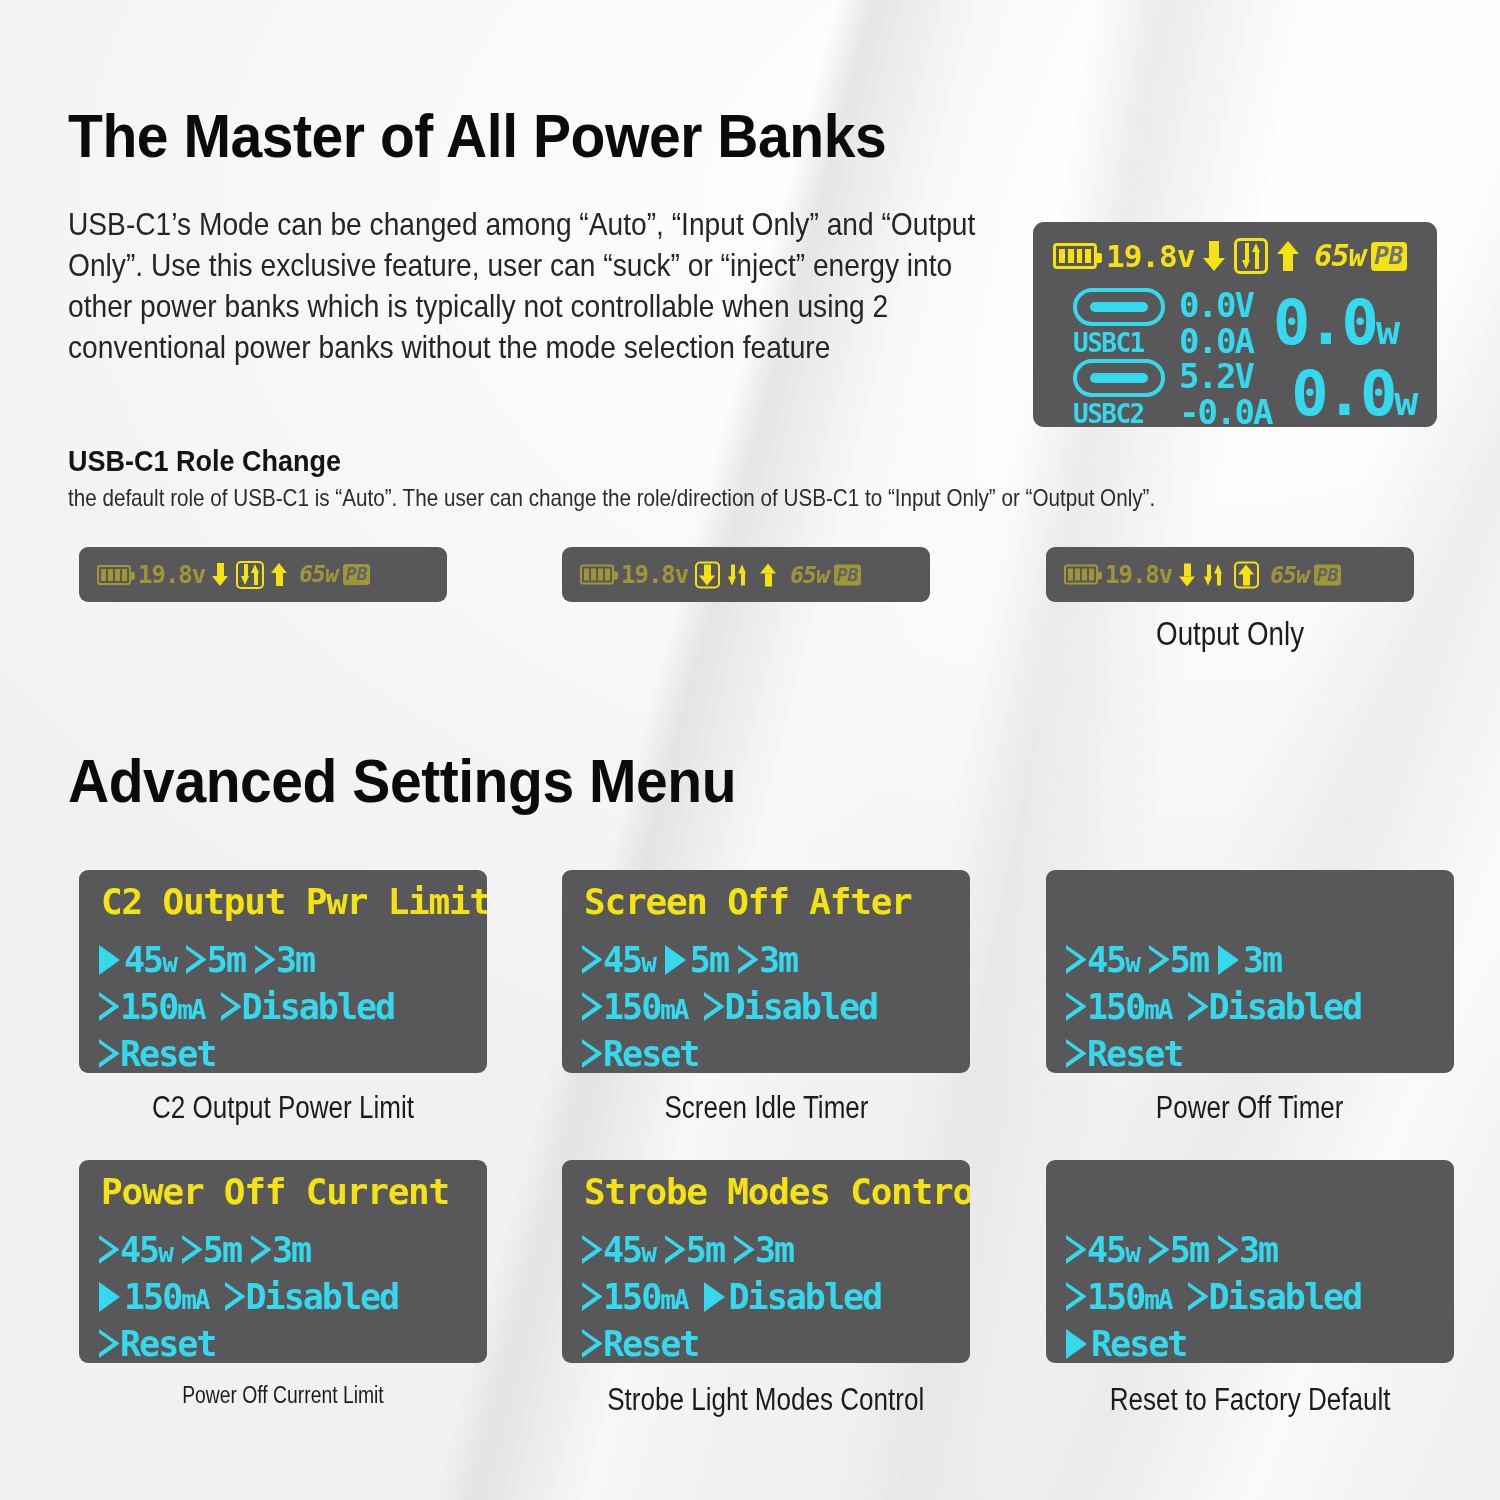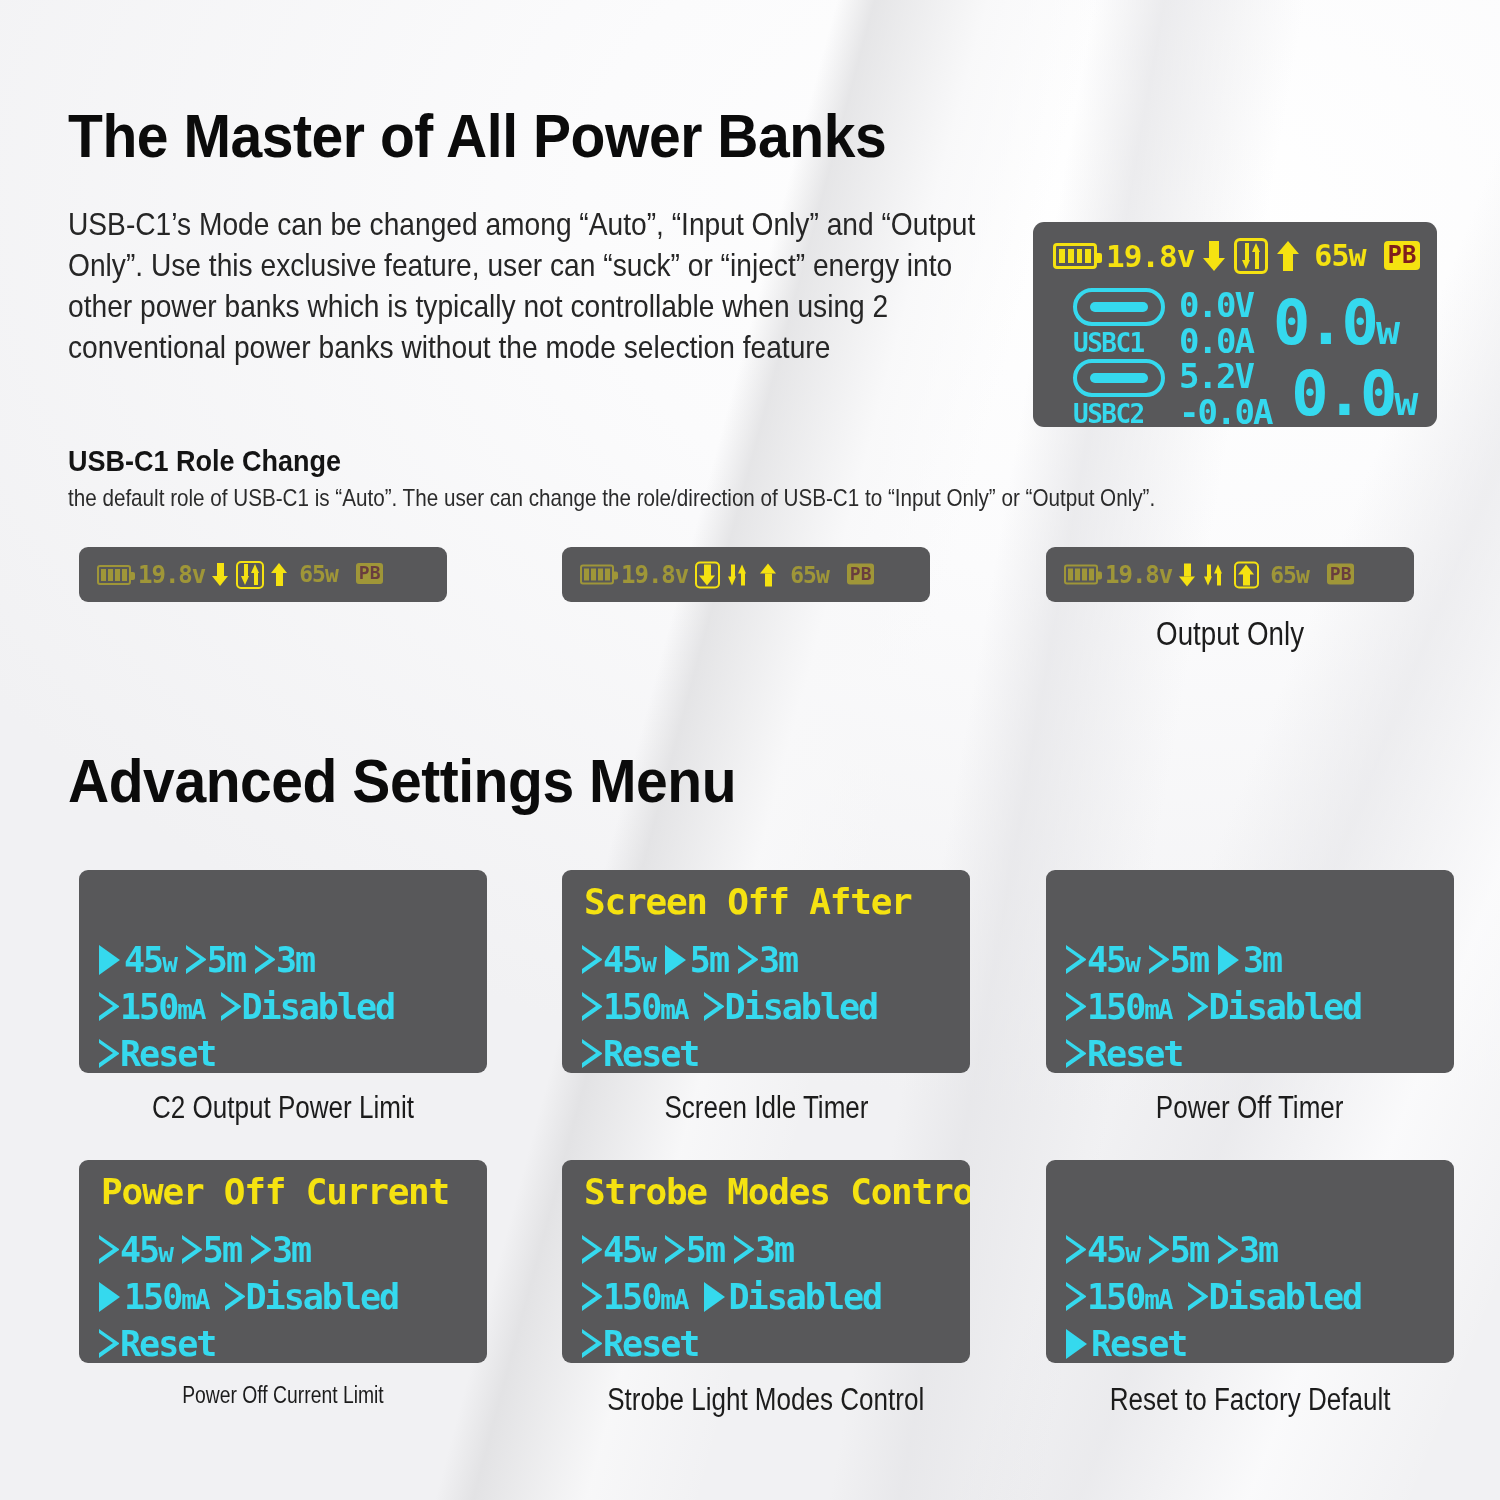--- a/index.html
+++ b/index.html
@@ -121,24 +121,24 @@
   }
   .batt-icon::after {
     content: ""; position: absolute;
     right: -8px; top: 7px; width: 5px; height: 10px;
     background: #f5e211; border-radius: 0 2px 2px 0;
   }
   .batt-icon i { flex: 1; height: 100%; background: #f5e211; display: block; }
   .volt {
     color: #f5e211; font-size: 31px; letter-spacing: -1px;
   }
-  .wattpb { display: flex; align-items: flex-start; gap: 18px; margin-left: 6px; }
+  .wattpb { display: flex; align-items: center; gap: 5px; margin-left: 6px; font-style: italic; }
   .watt { color: #f5e211; font-size: 30px; letter-spacing: -1px; }
   .pb-badge {
-    background: #f5e211; color: #7f1d1d;
+    background: #f5e211; color: #737373;
     font-size: 24px; padding: 2px 4px 3px; border-radius: 4px;
     letter-spacing: 0px;
   }
 
   
   .arrow {
     width: 22px; height: 30px; position: relative; display: inline-block;
   }
   .arrow .shaft {
     position: absolute; left: 6px; width: 10px; background: #f5e211;
@@ -442,20 +442,21 @@
   </div>
 
   <div class="caption" style="left:1046px; top:615px; width:368px; font-size:33px;">
     <span>Output Only</span>
   </div>
 
   <div class="h1" style="left:68px; top:745px; font-size:62px;">Advanced Settings Menu</div>
 
   <div id="cards-host">
       <div class="lcd menu-card" style="left: 79px; top: 870px;">
+        <div class="lcdfont menu-title">C2 Output Pwr Limit</div>
         <div class="menu-rows">
           <div class="menu-line">
             <div class="mitem" style="margin-right: 10px;">
               <span class="tri"></span>
               <span class="lbl">45<span class="sm2">w</span></span>
             </div>
             <div class="mitem" style="margin-right: 10px;">
               <span class="tri hollow"></span>
               <span class="lbl">5m</span>
             </div>

